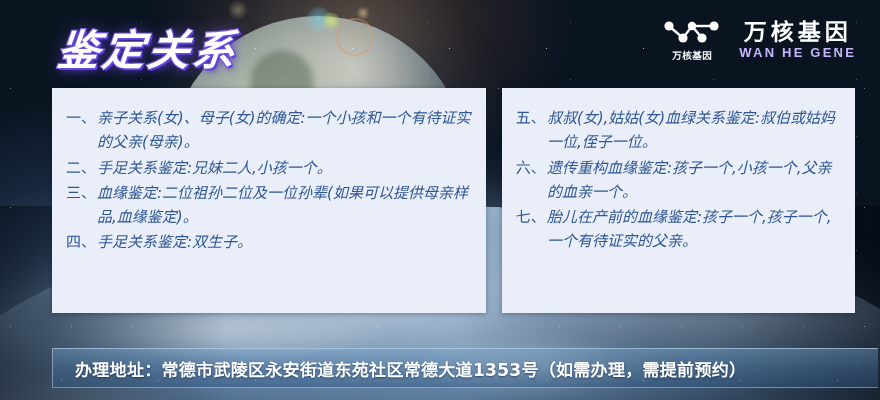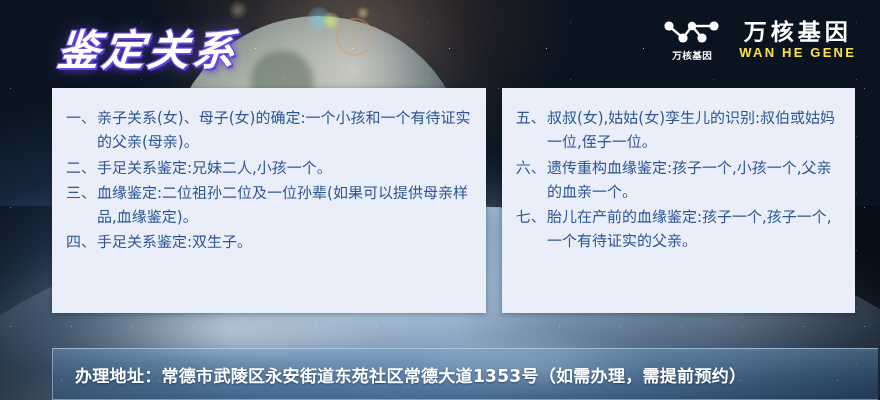--- a/index.html
+++ b/index.html
@@ -207,21 +207,21 @@
   .brand-cn {
     font-size: 23px;
     font-weight: bold;
     color: #ffffff;
     letter-spacing: 4px;
     line-height: 1.05;
   }
   .brand-en {
     font-size: 13px;
     font-weight: bold;
-    color: #fde047;
+    color: #c4b5fd;
     letter-spacing: 2.2px;
     line-height: 1;
   }
 
   
   .panels {
     position: absolute;
     left: 52px;
     top: 88px;
     width: 803px;
@@ -243,29 +243,29 @@
     font-family: "DejaVu Sans", "Liberation Sans", sans-serif;
     font-size: 15px;
     line-height: 1.62;
     margin-bottom: 1px;
   }
   .item .num {
     flex: 0 0 auto;
     white-space: nowrap;
     padding-right: 1px;
   }
-  .item .body { flex: 1 1 auto; }
+  .item .body { flex: 1 1 auto; font-style: italic; }
 
   
   .footer {
     position: absolute;
     left: 52px;
     top: 348px;
     width: 826px;
-    height: 52px;
+    height: 40px;
     background: linear-gradient(180deg, rgba(120,165,205,0.42) 0%, rgba(70,115,160,0.40) 55%, rgba(45,85,130,0.44) 100%);
     border-top: 1px solid rgba(205,230,250,0.65);
     border-left: 1px solid rgba(205,230,250,0.45);
     border-bottom: 1px solid rgba(180,215,245,0.35);
     box-sizing: border-box;
     display: flex;
     align-items: center;
     padding-left: 22px;
     overflow: hidden;
   }
@@ -346,21 +346,21 @@
       </div>
       <div class="item">
         <span class="num">四、</span>
         <span class="body">手足关系鉴定:双生子。</span>
       </div>
     </div>
 
     <div class="panel right">
       <div class="item">
         <span class="num">五、</span>
-        <span class="body">叔叔(女),姑姑(女)孪生儿的识别:叔伯或姑妈一位,侄子一位。</span>
+        <span class="body">叔叔(女),姑姑(女)血绿关系鉴定:叔伯或姑妈一位,侄子一位。</span>
       </div>
       <div class="item">
         <span class="num">六、</span>
         <span class="body">遗传重构血缘鉴定:孩子一个,小孩一个,父亲的血亲一个。</span>
       </div>
       <div class="item">
         <span class="num">七、</span>
         <span class="body">胎儿在产前的血缘鉴定:孩子一个,孩子一个,一个有待证实的父亲。</span>
       </div>
     </div>

